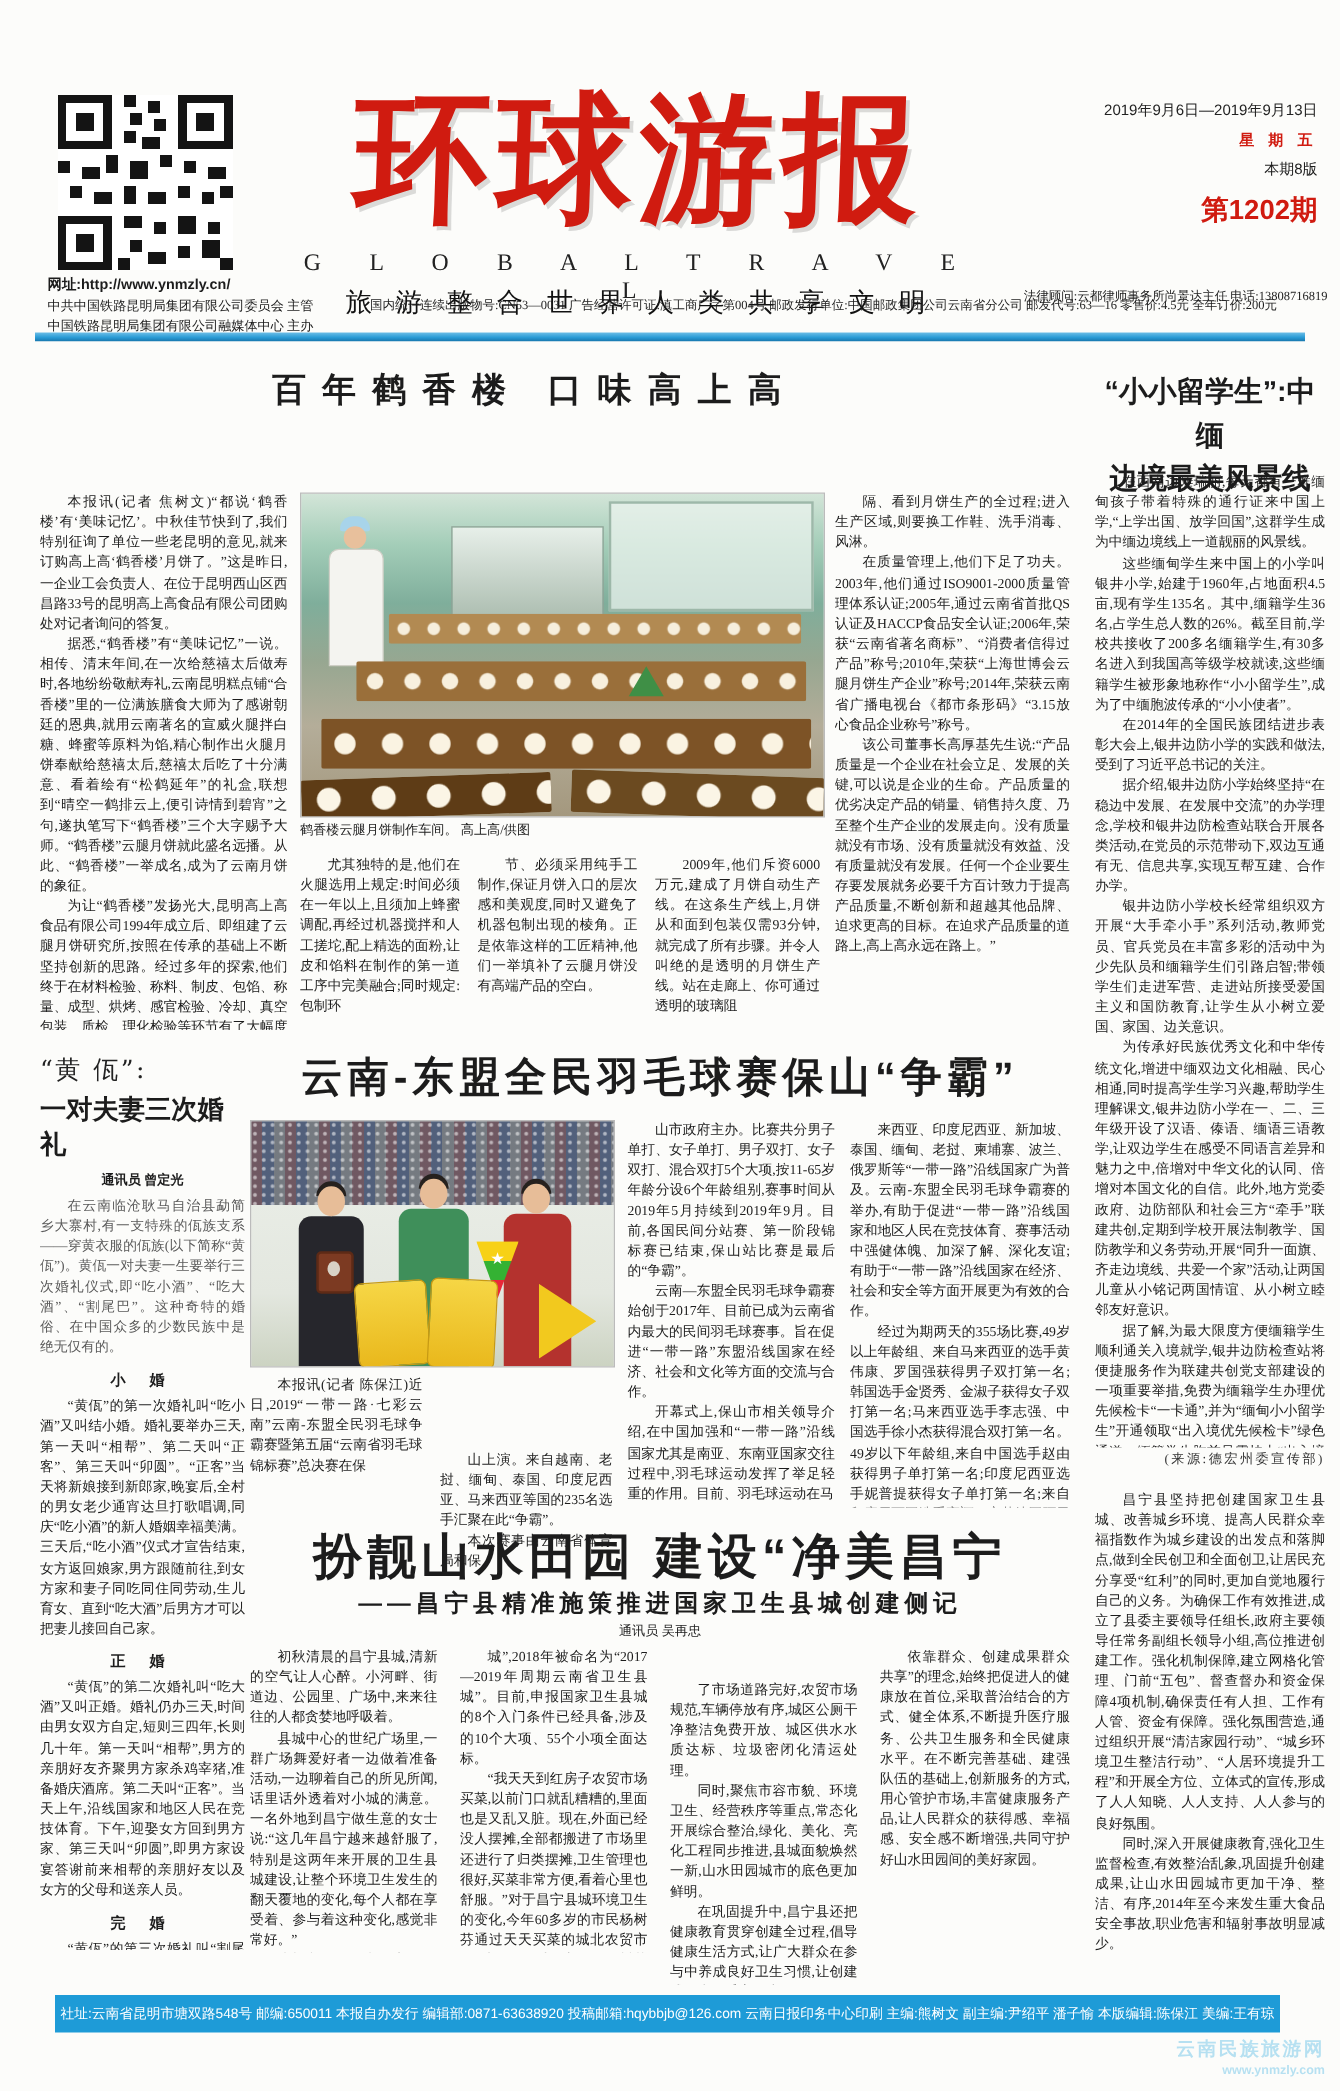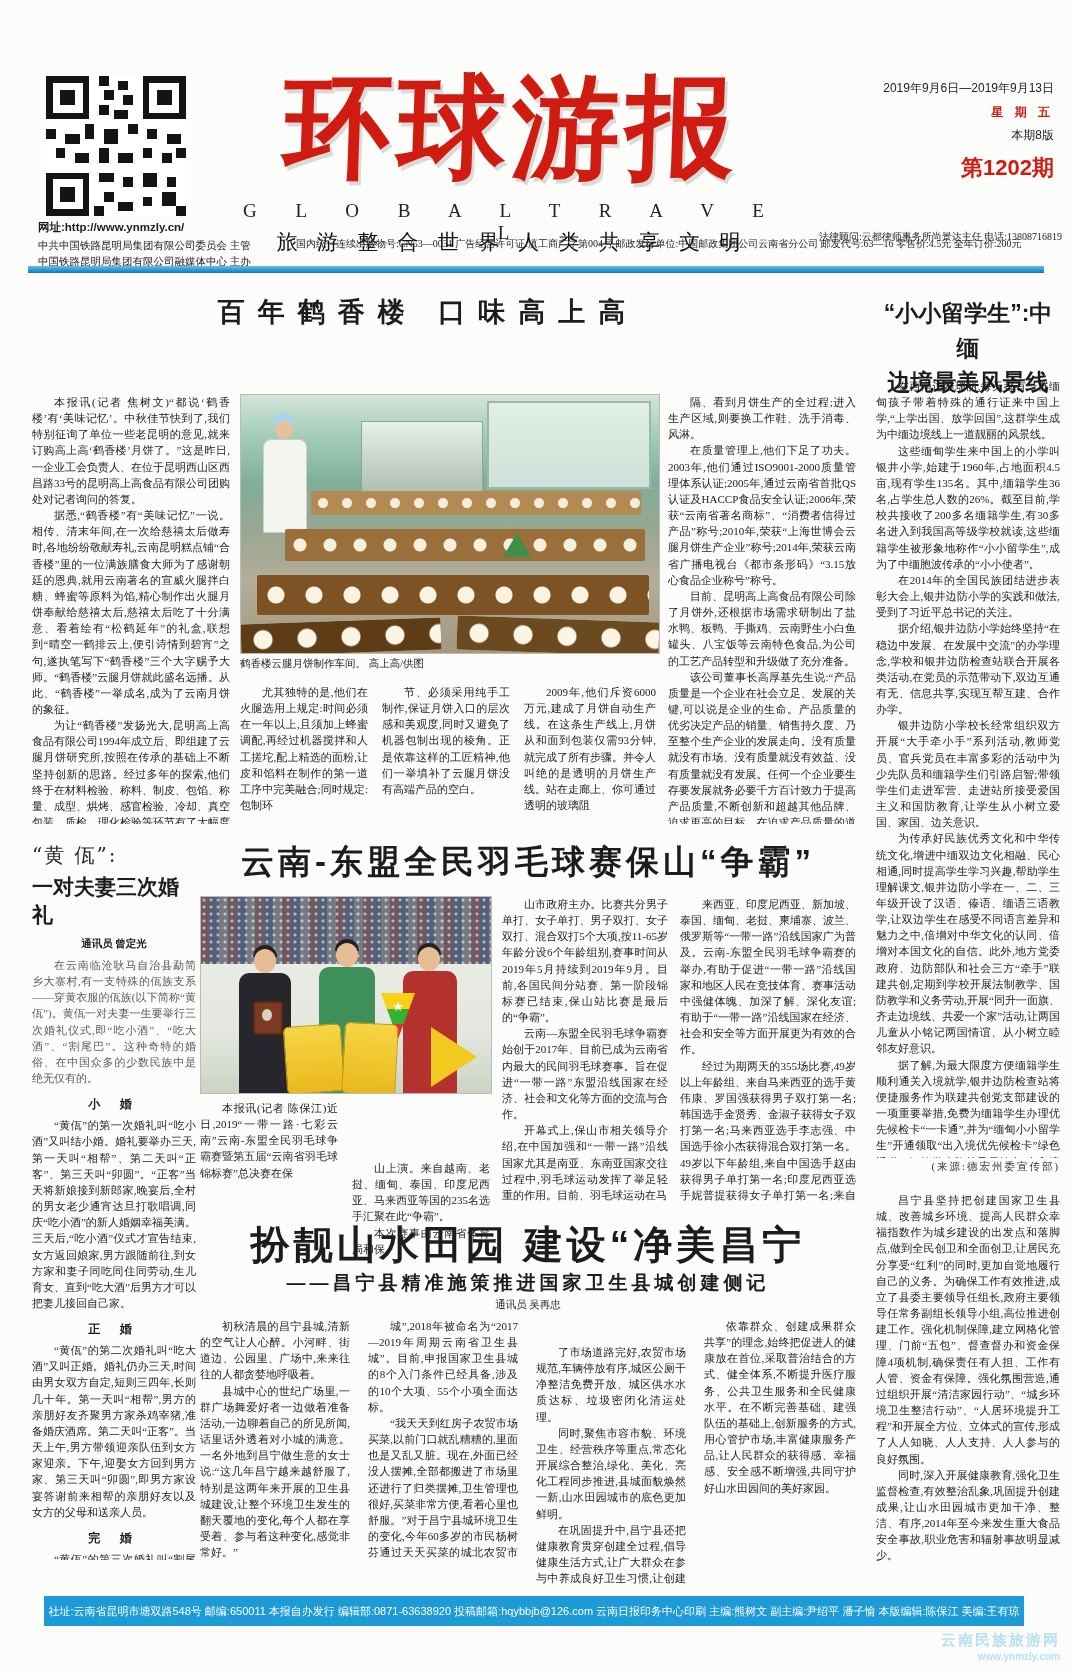--- a/index.html
+++ b/index.html
@@ -169,38 +169,37 @@
     </div>
   <div class="abs flow" style="left:382px;top:684px;width:128px;height:138px;">
       <p>节、必须采用纯手工制作,保证月饼入口的层次感和美观度,同时又避免了机器包制出现的棱角。正是依靠这样的工匠精神,他们一举填补了云腿月饼没有高端产品的空白。</p>
     </div>
   <div class="abs flow" style="left:524px;top:684px;width:132px;height:138px;">
       <p>2009年,他们斥资6000万元,建成了月饼自动生产线。在这条生产线上,月饼从和面到包装仅需93分钟,就完成了所有步骤。并令人叫绝的是透明的月饼生产线。站在走廊上、你可通过透明的玻璃阻</p>
     </div>
   <div class="abs flow" style="left:668px;top:394px;width:188px;height:430px;">
       <p>隔、看到月饼生产的全过程;进入生产区域,则要换工作鞋、洗手消毒、风淋。</p>
       <p>在质量管理上,他们下足了功夫。2003年,他们通过ISO9001-2000质量管理体系认证;2005年,通过云南省首批QS认证及HACCP食品安全认证;2006年,荣获“云南省著名商标”、“消费者信得过产品”称号;2010年,荣获“上海世博会云腿月饼生产企业”称号;2014年,荣获云南省广播电视台《都市条形码》“3.15放心食品企业称号”称号。</p>
-      <p>目前、昆明高上高食品有限公司除了月饼外,还根据市场需求研制出了盐水鸭、板鸭、手撕鸡、云南野生小白鱼罐头、八宝饭等云南特色食品,为公司的工艺产品转型和升级做了充分准备。</p>
       <p>该公司董事长高厚基先生说:“产品质量是一个企业在社会立足、发展的关键,可以说是企业的生命。产品质量的优劣决定产品的销量、销售持久度、乃至整个生产企业的发展走向。没有质量就没有市场、没有质量就没有效益、没有质量就没有发展。任何一个企业要生存要发展就务必要千方百计致力于提高产品质量,不断创新和超越其他品牌、迫求更高的目标。在迫求产品质量的道路上,高上高永远在路上。”</p>
     </div>
 
   <div class="abs" style="left:32px;top:842px;width:164px;height:718px;overflow:hidden;">
     <div style="font-size:20px;letter-spacing:2px;color:#222;font-family:'DejaVu Serif',serif;">“黄 佤”:</div>
     <div style="font-family:'Liberation Sans',sans-serif;font-weight:900;font-size:21px;margin-top:4px;">一对夫妻三次婚礼</div>
     <div class="byline" style="margin:8px 0 6px;">通讯员 曾定光</div>
     <div class="flow lead-gray">
         <p>在云南临沧耿马自治县勐简乡大寨村,有一支特殊的佤族支系——穿黄衣服的佤族(以下简称“黄佤”)。黄佤一对夫妻一生要举行三次婚礼仪式,即“吃小酒”、“吃大酒”、“割尾巴”。这种奇特的婚俗、在中国众多的少数民族中是绝无仅有的。</p>
       </div>
     <div class="sec-head">小 婚</div>
     <div class="flow">
         <p>“黄佤”的第一次婚礼叫“吃小酒”又叫结小婚。婚礼要举办三天,第一天叫“相帮”、第二天叫“正客”、第三天叫“卯圆”。“正客”当天将新娘接到新郎家,晚宴后,全村的男女老少通宵达旦打歌唱调,同庆“吃小酒”的新人婚姻幸福美满。三天后,“吃小酒”仪式才宣告结束,女方返回娘家,男方跟随前往,到女方家和妻子同吃同住同劳动,生儿育女、直到“吃大酒”后男方才可以把妻儿接回自己家。</p>
       </div>
     <div class="sec-head">正 婚</div>
     <div class="flow">
-        <p>“黄佤”的第二次婚礼叫“吃大酒”又叫正婚。婚礼仍办三天,时间由男女双方自定,短则三四年,长则几十年。第一天叫“相帮”,男方的亲朋好友齐聚男方家杀鸡宰猪,准备婚庆酒席。第二天叫“正客”。当天上午,男方带领迎亲队伍到女方家迎亲。下午,迎娶女方回到男方家、第三天叫“卯圆”,即男方家设宴答谢前来相帮的亲朋好友以及女方的父母和送亲人员。</p>
+        <p>“黄佤”的第二次婚礼叫“吃大酒”又叫正婚。婚礼仍办三天,时间由男女双方自定,短则三四年,长则几十年。第一天叫“相帮”,男方的亲朋好友齐聚男方家杀鸡宰猪,准备婚庆酒席。第二天叫“正客”。当天上午,沿线国家和地区人民在竞技体育。下午,迎娶女方回到男方家、第三天叫“卯圆”,即男方家设宴答谢前来相帮的亲朋好友以及女方的父母和送亲人员。</p>
       </div>
     <div class="sec-head">完 婚</div>
     <div class="flow">
         <p>“黄佤”的第三次婚礼叫“割尾巴”又叫完婚或扫婚。“割尾巴”仪式要举行两天。头天叫“相帮”。“相帮”那天,男方要到村子附近的某个十字路口盖一间简单的木棚。木棚要用三棵木棍搭成三角架形状,上面铺上篾笆、木棚房内先铺上稻草,再铺毯子。当天晚上,女方要在好姐妹的陪同下,在木棚内住一夜,等待第二天男方来迎娶。第二天叫“正客”。“正客”那天早上,男方带领迎亲队伍到木棚房内把女方迎娶回家。然后,夫妻二人到缅寺滴水敬饭,请佛爷、佛祖说明他们夫妇今天正式完婚了。举行“割尾巴”仪式后,这对夫妇才算正式成为夫妻、女方也才算正式成为男方家的一位成员,死后才能和男方同葬一穴,他们的儿女才能正式归属男方的家族谱系。</p>
       </div>
   </div>
 
   <div class="abs headline-l" style="left:200px;top:840px;width:656px;">云南-东盟全民羽毛球赛保山“争霸”</div>
 
   <div class="abs photo photo2" style="left:200px;top:896px;width:290px;height:196px;">

